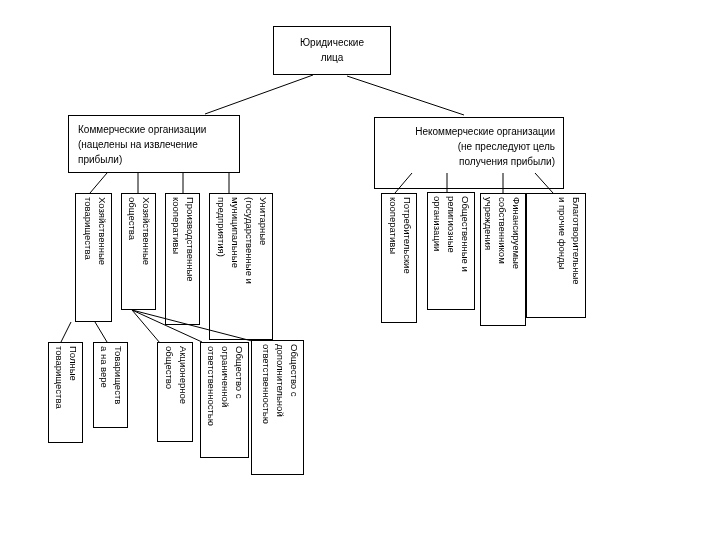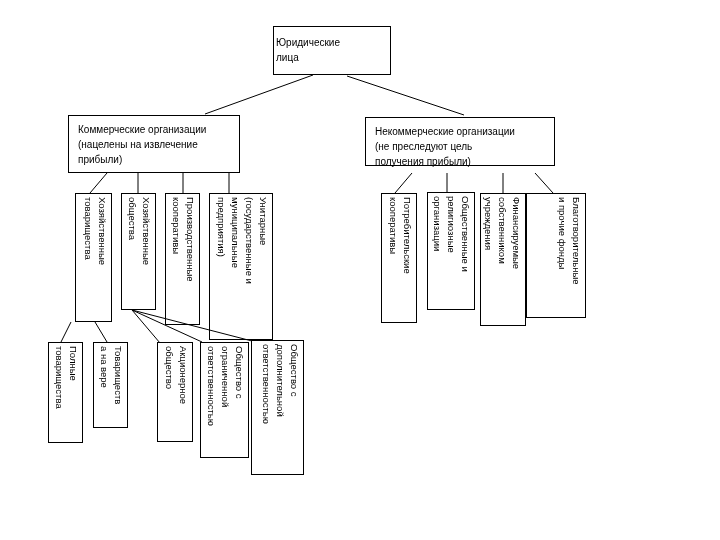--- a/index.html
+++ b/index.html
@@ -6,27 +6,27 @@
   .canvas{
     position:relative;width:720px;height:540px;background:#ffffff;overflow:hidden;
     font-family:"Liberation Sans",sans-serif;color:#000;
   }
   .node{
     position:absolute;box-sizing:border-box;border:1px solid #000;background:#fff;
     white-space:pre-line;color:#000;
   }
   
   .h{font-size:10px;line-height:15px;padding:6px 8px 3px 9px;}
-  .root{padding:8px 2px 2px 2px;}
+  .root{text-align:center;padding:8px 2px 2px 2px;}
   
   .v{writing-mode:vertical-rl;text-orientation:mixed;font-size:9.5px;line-height:14px;padding:3px 2px 2px 2px;}
   
   #root  {left:273px;top:26px; width:118px;height:49px;}
   #com   {left:68px; top:115px;width:172px;height:58px;}
-  #noncom{left:365px;top:117px;width:190px;height:49px;}
+  #noncom{left:374px;top:117px;width:190px;height:72px;text-align:right;}
   #c1{left:75px; top:193px;width:37px;height:129px;}
   #c2{left:121px;top:193px;width:35px;height:117px;}
   #c3{left:165px;top:193px;width:35px;height:132px;}
   #c4{left:209px;top:193px;width:64px;height:147px;}
   #n1{left:381px;top:193px;width:36px;height:130px;}
   #n2{left:427px;top:192px;width:48px;height:118px;}
   #n3{left:480px;top:193px;width:46px;height:133px;}
   #n4{left:526px;top:193px;width:60px;height:125px;}
   #b1{left:48px; top:342px;width:35px;height:101px;}
   #b2{left:93px; top:342px;width:35px;height:86px;}

